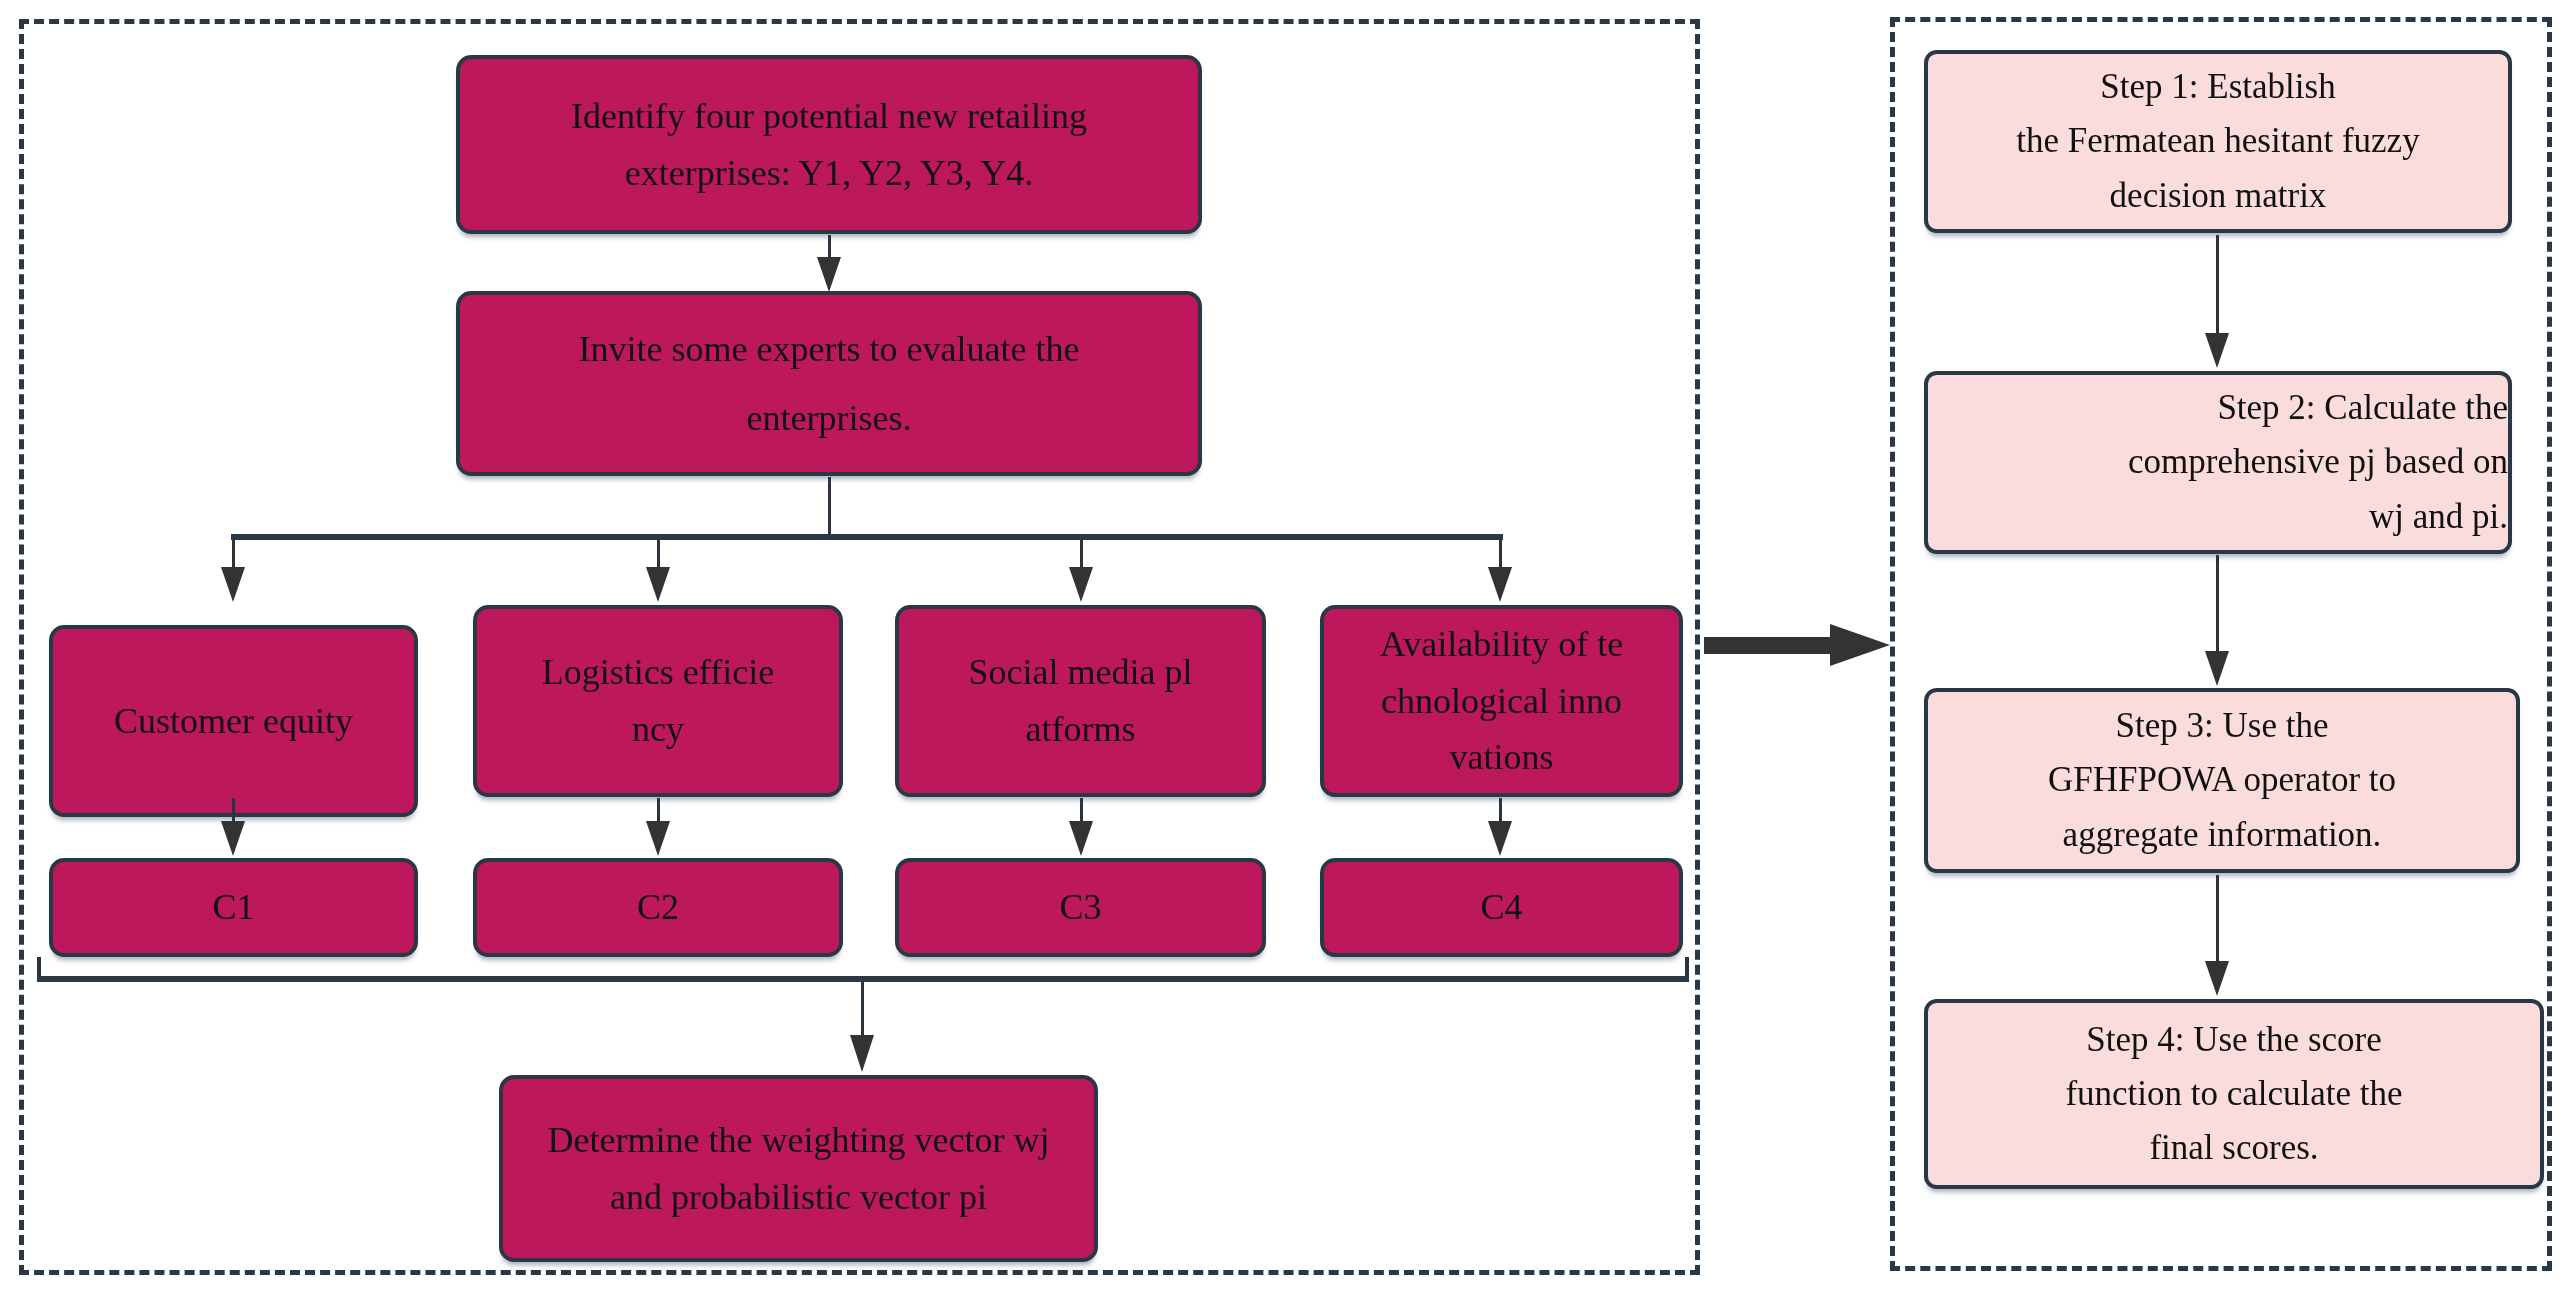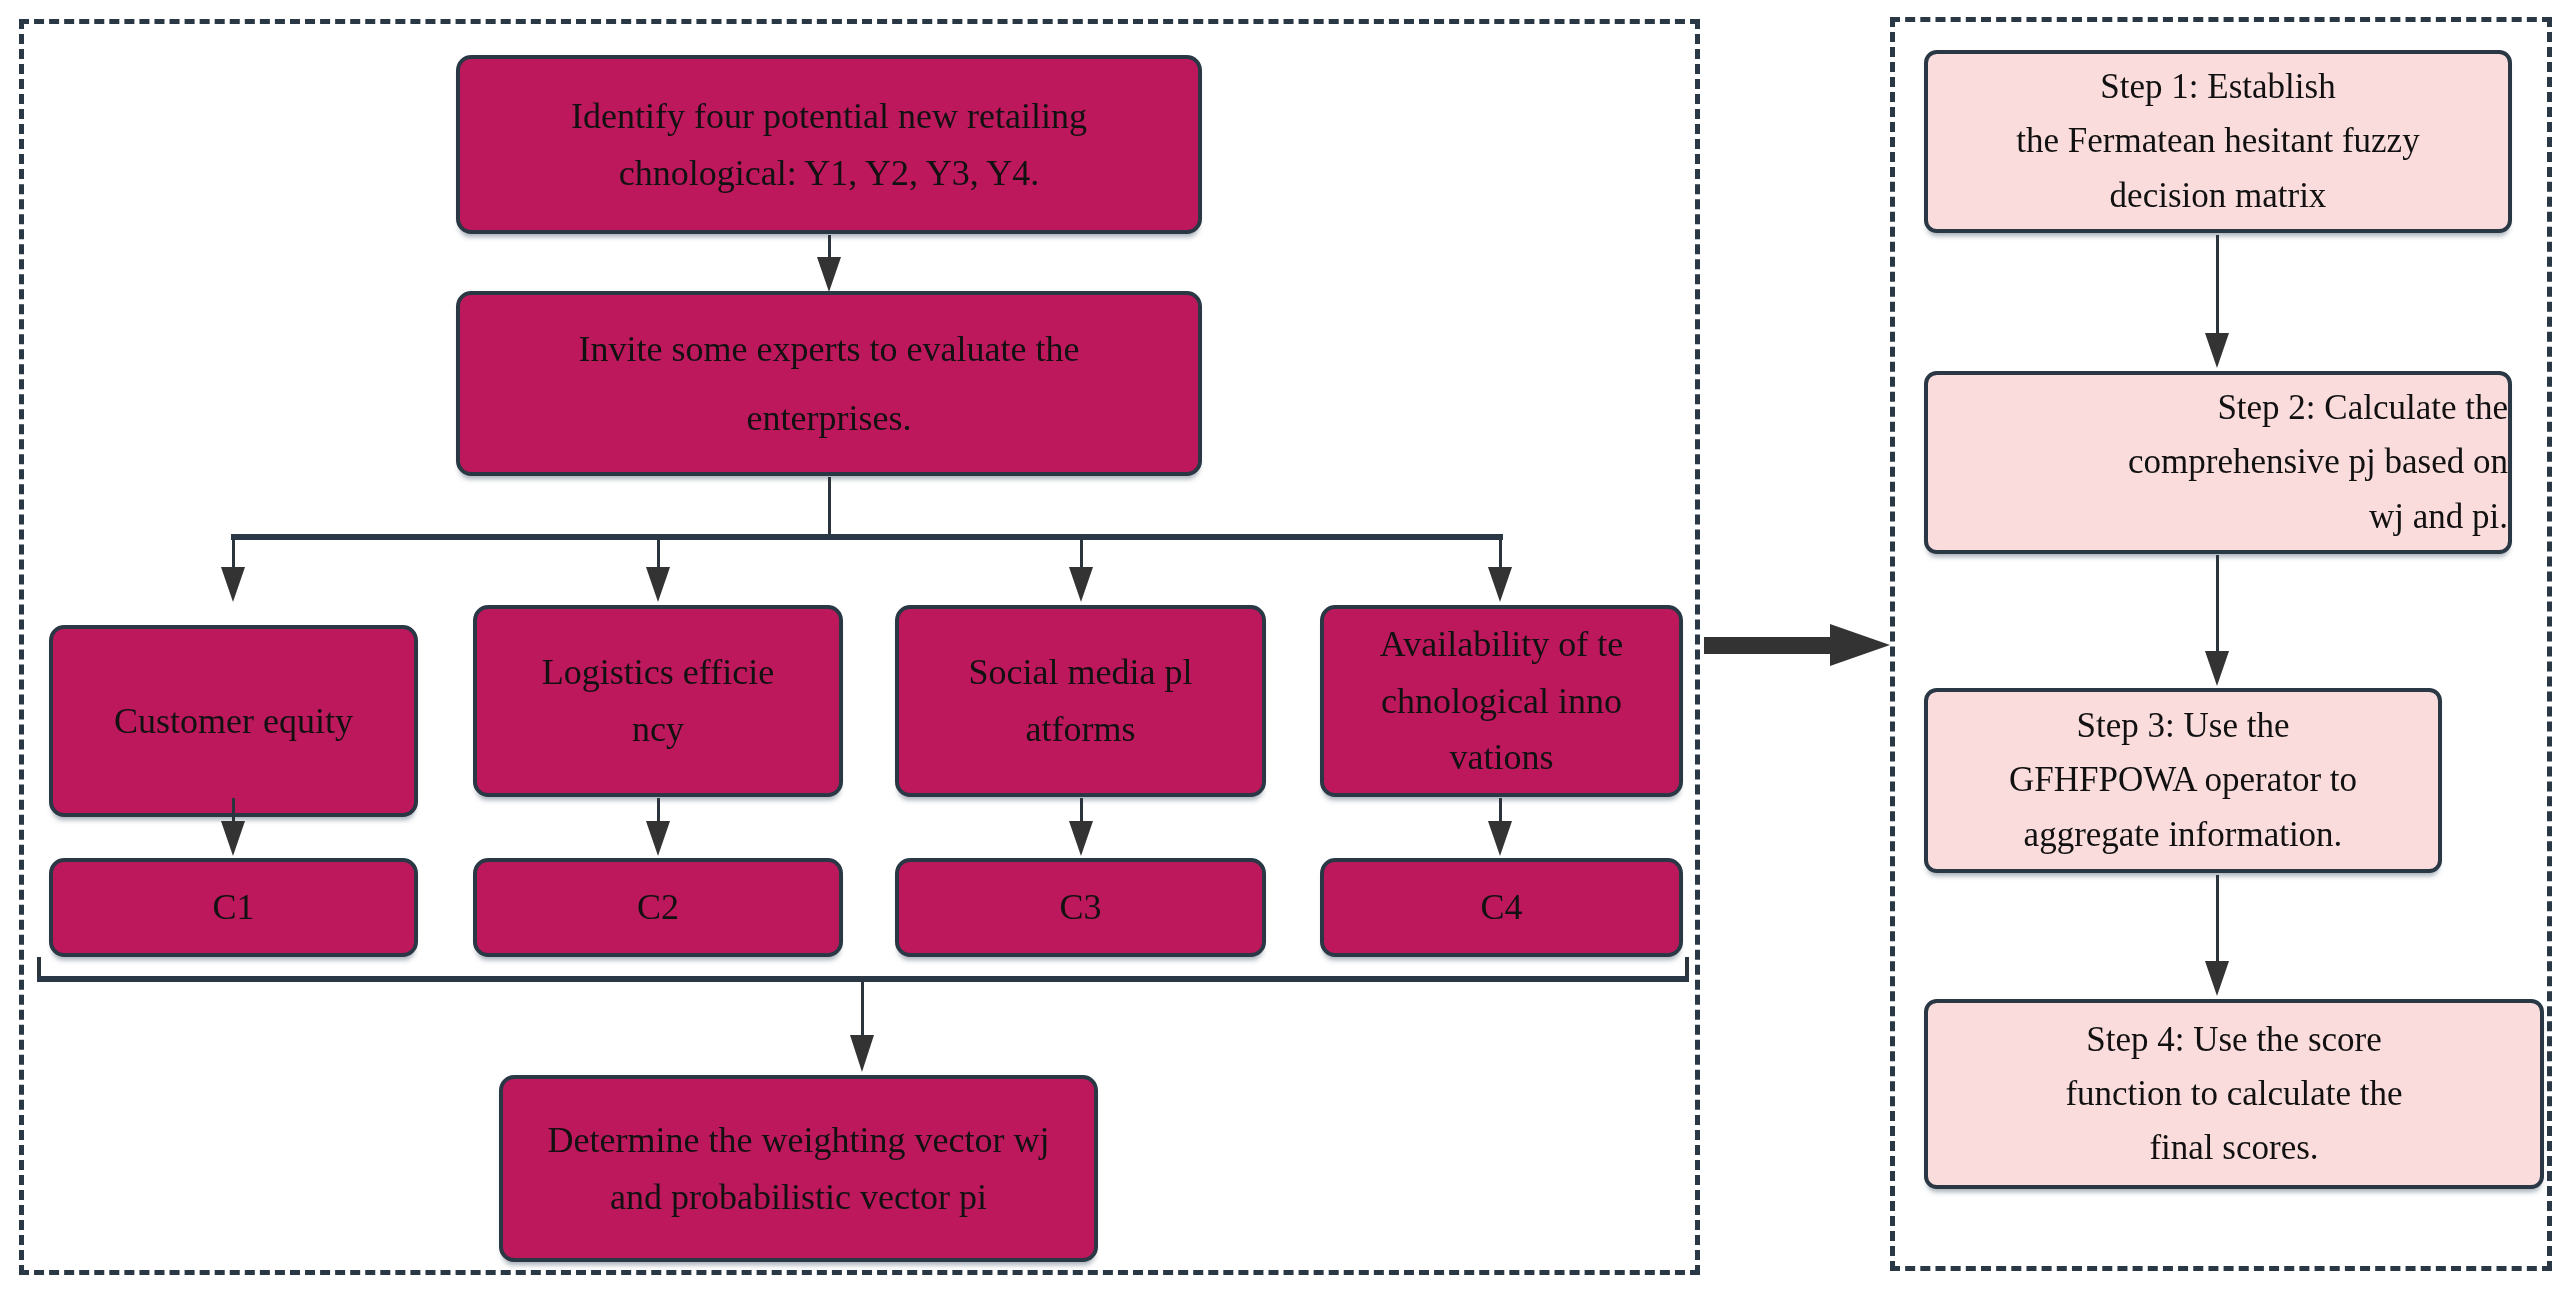--- a/index.html
+++ b/index.html
@@ -50,21 +50,21 @@
 </head>
 <body>
 
 <div id="canvas">
 
   <div class="panel" style="left:19px;top:19px;width:1681px;height:1256px;"></div>
   <div class="panel" style="left:1890px;top:16.6px;width:662px;height:1254px;"></div>
 
   <div class="box" style="left:456px;top:55px;width:746px;height:179px;">
     <span class="line">Identify four potential new retailing</span>
-    <span class="line">chnological: Y1, Y2, Y3, Y4.</span>
+    <span class="line">exterprises: Y1, Y2, Y3, Y4.</span>
   </div>
 
   <div class="stem" style="left:828px;top:235px;width:3.2px;height:27px;"></div>
   <div class="head-down" style="left:817px;top:257px;"></div>
 
   <div class="box" style="left:456px;top:291px;width:746px;height:185px;gap:12px;">
     <span class="line">Invite some experts to evaluate the</span>
     <span class="line">enterprises.</span>
   </div>
 
@@ -144,21 +144,21 @@
 
   <div class="box pink" style="left:1924px;top:371px;width:588px;height:183px;font-size:35px;line-height:1.55;align-items:flex-end;">
     <span class="line">Step 2: Calculate the</span>
     <span class="line">comprehensive pj based on</span>
     <span class="line">wj and pi.</span>
   </div>
 
   <div class="stem" style="left:2216px;top:555px;width:3.2px;height:98px;"></div>
   <div class="head-down" style="left:2205px;top:651px;"></div>
 
-  <div class="box pink" style="left:1924px;top:688px;width:518px;height:185px;font-size:35px;line-height:1.55;">
+  <div class="box pink" style="left:1924px;top:688px;width:596px;height:185px;font-size:35px;line-height:1.55;">
     <span class="line">Step 3: Use the</span>
     <span class="line">GFHFPOWA operator to</span>
     <span class="line">aggregate information.</span>
   </div>
 
   <div class="stem" style="left:2216px;top:875px;width:3.2px;height:89px;"></div>
   <div class="head-down" style="left:2205px;top:961px;"></div>
 
   <div class="box pink" style="left:1924px;top:999px;width:620px;height:190px;font-size:35px;line-height:1.55;">
     <span class="line">Step 4: Use the score</span>

